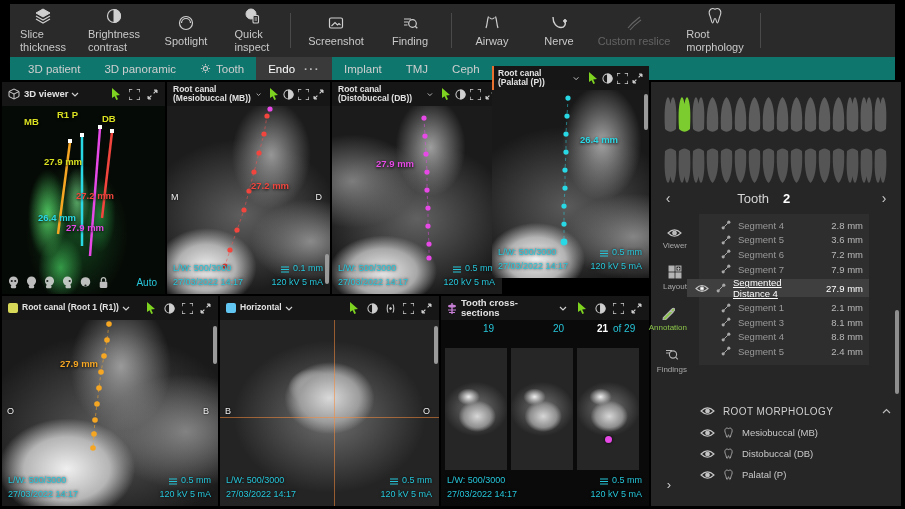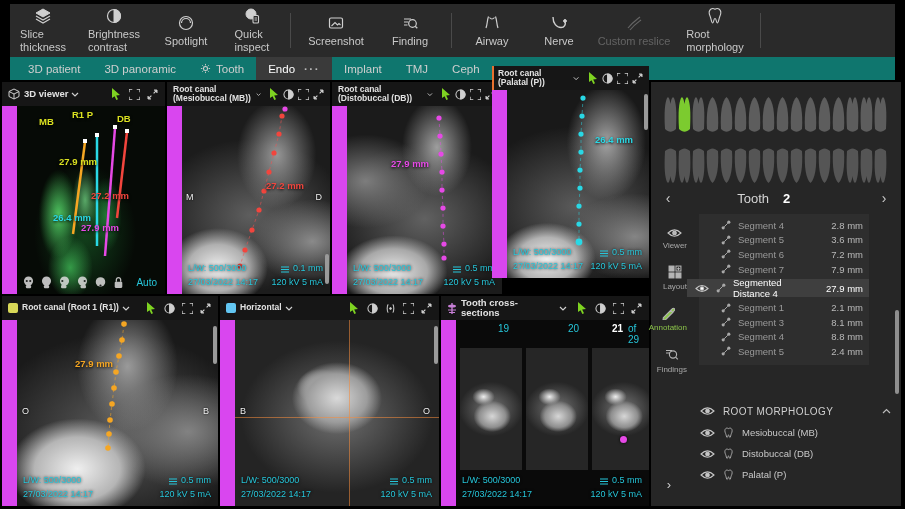--- a/index.html
+++ b/index.html
@@ -26,21 +26,21 @@
 
   
   .vp{position:absolute;background:#d946ef;display:flex;flex-direction:column;}
   .vp-h{height:24px;min-height:24px;background:#161616;display:flex;align-items:center;padding:0 6px;gap:4px;}
   .vp-t{font-size:8.5px;font-weight:bold;color:#e2e2e2;line-height:1.1;display:flex;align-items:center;gap:3px;cursor:pointer;}
   .vp-t.two{max-width:104px;white-space:normal;}
   .hsp{flex:1}
   .hic{width:14px;height:14px;display:flex;align-items:center;justify-content:center;cursor:pointer;}
   .hic svg *{stroke:#cfcfcf;}
   .cur svg path{fill:var(--accent_green);stroke:none;}
-  .vp-b{position:relative;flex:1;overflow:hidden;margin-left:15px;}
+  .vp-b{position:relative;flex:1;overflow:hidden;}
   .chip{width:10px;height:10px;border-radius:2px;}
   .vp.palatal .vp-h{box-shadow:inset 2px 0 0 var(--palatal_bar_orange);}
 
   .info{position:absolute;left:6px;bottom:4px;font-size:9px;line-height:1.55;color:var(--cyan);text-shadow:0 0 3px #000;}
   .infoR{position:absolute;right:7px;bottom:4px;font-size:9px;line-height:1.55;color:var(--cyan);text-align:right;text-shadow:0 0 3px #000;}
   .infoR .vox{display:flex;align-items:center;gap:3px;justify-content:flex-end;}
   .mlabel{position:absolute;font-size:9.5px;font-weight:bold;text-shadow:0 1px 3px #000;white-space:nowrap;}
   .orient{position:absolute;top:46%;font-size:9px;color:#f0f0f0;text-shadow:0 0 2px #000;}
   .sbar{position:absolute;right:1px;width:4px;border-radius:2px;background:#9a9a9a;}
 
@@ -106,21 +106,21 @@
   .ritem .rlbl{font-size:8px;color:#a8a8a8;}
   .ritem svg *{stroke:#b5b5b5;}
   .ritem.active .rlbl{color:var(--annotation_green);}
   .rail-exp{position:absolute;bottom:14px;left:0;width:36px;text-align:center;color:#ccc;font-size:13px;cursor:pointer;}
   .panel{flex:1;position:relative;font-size:9.5px;}
   .seg-block{position:absolute;top:0;left:12px;right:32px;background:#2e2e2e;padding:4px 0 6px 0;}
   .srow{display:flex;align-items:center;height:14.6px;padding:0 6px 0 22px;gap:7px;cursor:pointer;}
   .srow .sname{flex:1;color:#9a9a9a;}
   .srow .sval{color:#b9b9b9;}
   .srow.hl{margin:3px 0 3px -12px;height:18px;background:#3f3f3f;padding-left:8px;}
-  .srow.hl .sname{color:#fff;}
+  .srow.hl .sname{color:#fff;text-decoration:underline;}
   .srow.hl .sval{color:#fff;}
   .linkic svg circle{fill:#a8a8a8;}
   .linkic svg line{stroke:#a8a8a8;}
   .morph{position:absolute;top:186px;left:0;right:0;}
   .mhead{display:flex;align-items:center;height:22px;gap:8px;padding:0 10px 0 13px;cursor:pointer;}
   .mhead .mtitle{flex:1;font-size:10px;color:#cfcfcf;letter-spacing:.4px;}
   .mrow{display:flex;align-items:center;height:21px;gap:9px;padding-left:13px;cursor:pointer;}
   .mrow .mlab{color:#c9c9c9;font-size:9.5px;}
   .eye svg *{stroke:#c4c4c4;}
   .panel-scroll{position:absolute;right:2px;top:96px;width:4px;height:84px;border-radius:2px;background:#8f8f8f;}

